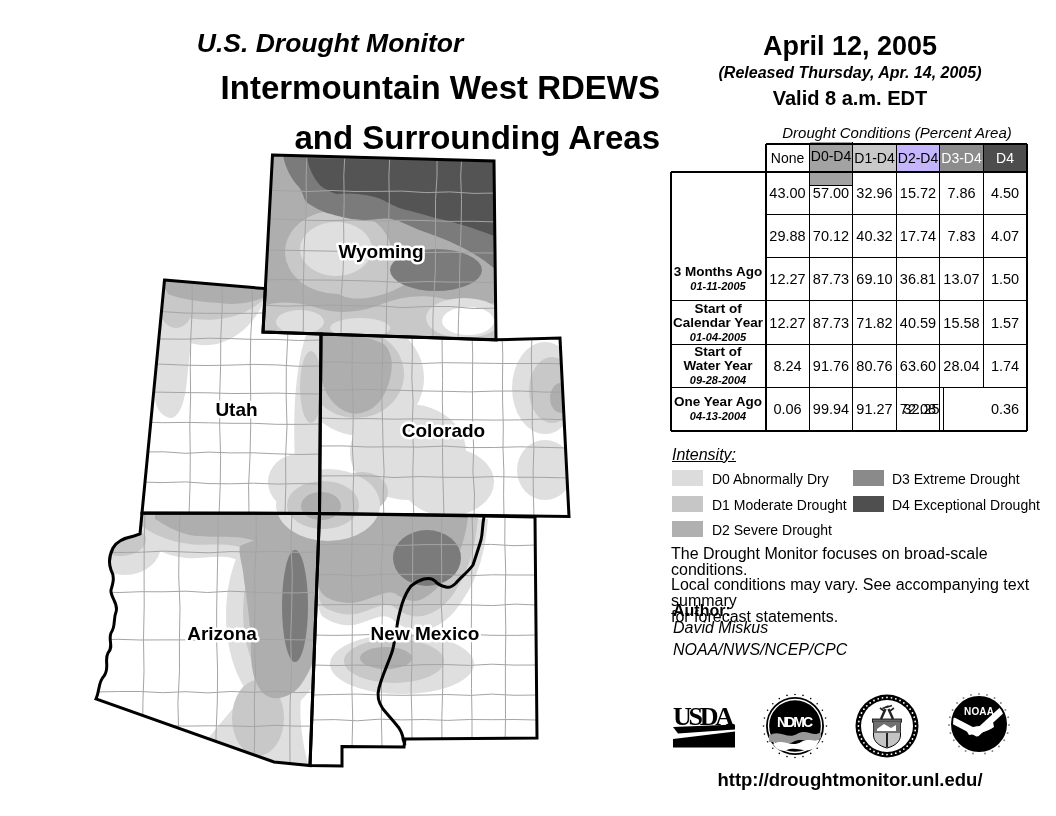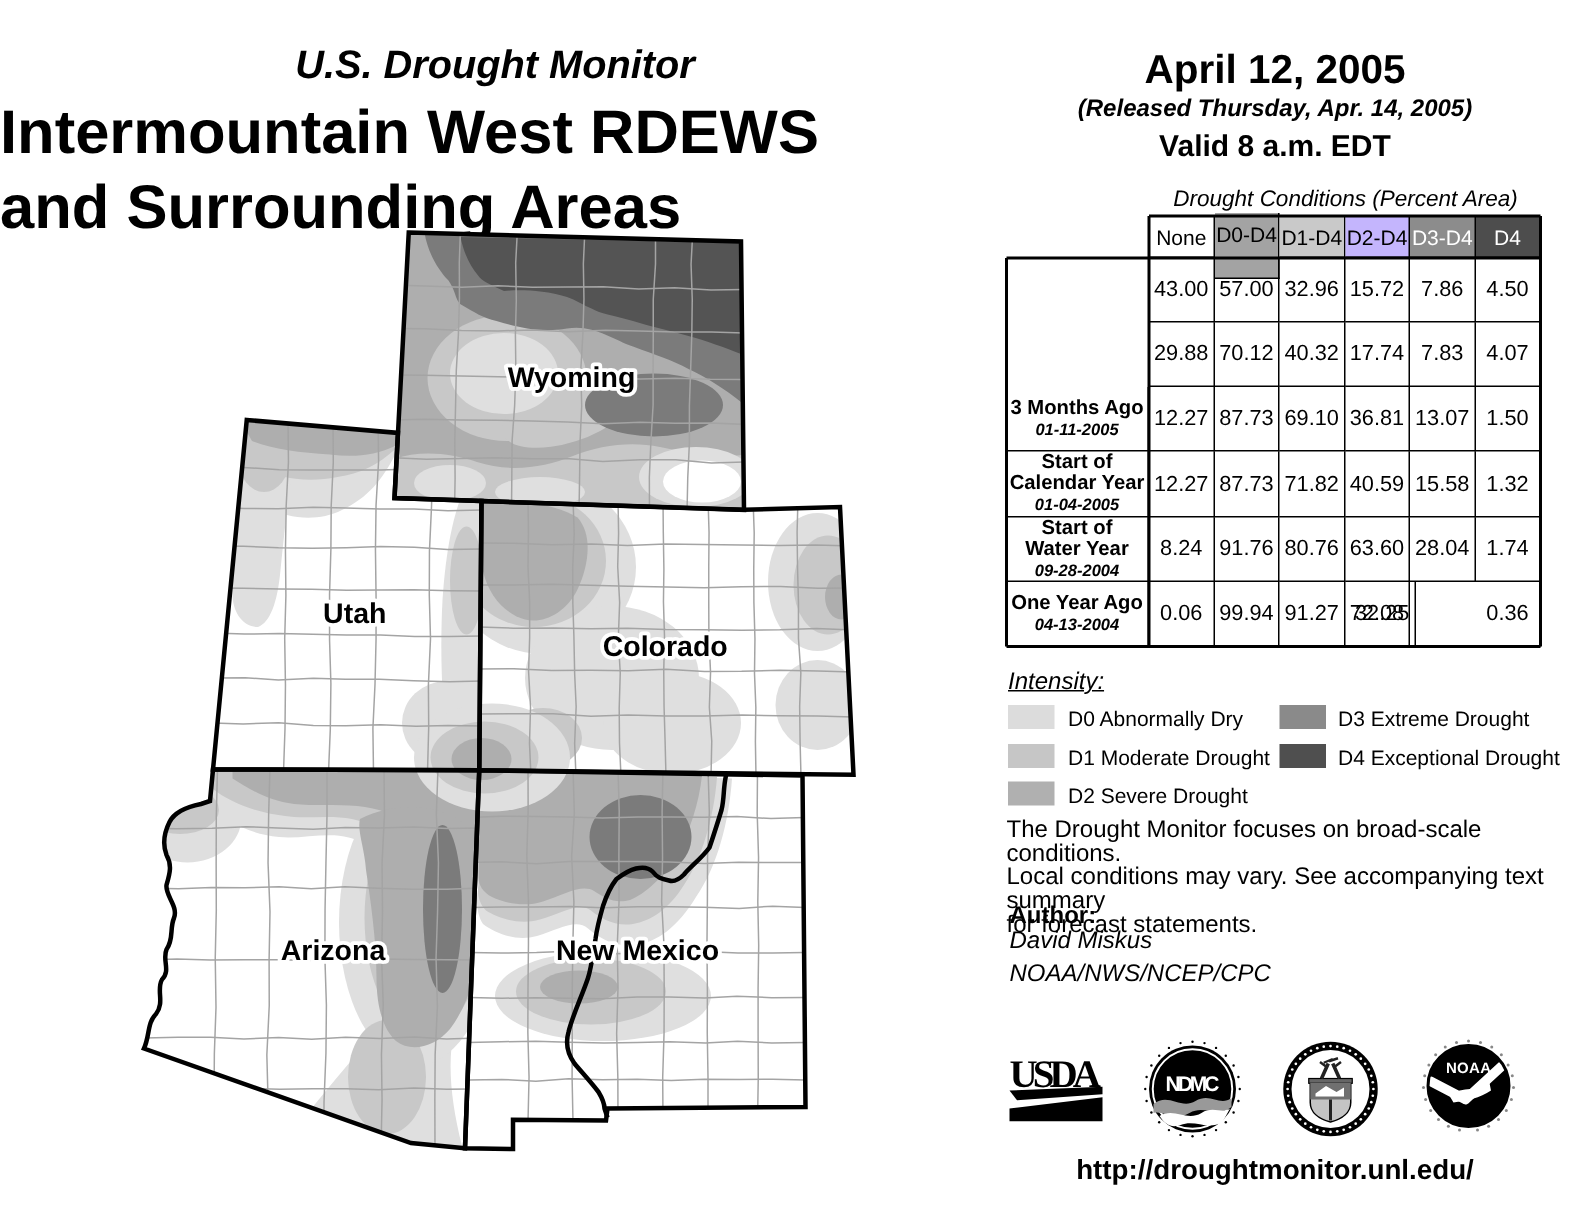--- a/index.html
+++ b/index.html
@@ -4,21 +4,21 @@
 body{width:1056px;height:816px;background:#fff;font-family:"Liberation Sans",sans-serif;position:relative;overflow:hidden}
 .tc{position:absolute;border-right:1px solid #000;border-bottom:1px solid #000;text-align:center;font-size:14px}
 .th{font-size:14px;white-space:nowrap}
 .td{font-size:14.5px}
 .tl{display:flex;align-items:center;justify-content:center;font-size:13.5px;line-height:14px}
 .dt{font-size:11px;font-weight:bold}
 .lg{position:absolute;font-size:14px;white-space:nowrap}
 </style></head>
 <body>
 <div style="position:absolute;left:0;top:28px;width:660px;text-align:center;font-weight:bold;font-size:26.5px;font-style:italic">U.S. Drought Monitor</div>
-<div style="position:absolute;left:0;top:62.5px;width:660px;text-align:left;font-weight:bold;font-size:41px;line-height:50px">Intermountain West RDEWS<br>and Surrounding Areas</div>
+<div style="position:absolute;left:0;top:62.5px;width:660px;text-align:right;font-weight:bold;font-size:33px;line-height:50px">Intermountain West RDEWS<br>and Surrounding Areas</div>
 <svg width="660" height="816" viewBox="0 0 660 816" style="position:absolute;left:0;top:0">
 <defs>
 <clipPath id="cwy">
         <path d="M272.5,155 L494,161 L496,340 L263,332 Z"></path>
       </clipPath>
 <clipPath id="cut">
         <path d="M164.5,280 L265.3,288.6 L263,332 L321,334 L319.5,513.5 L142,513 Z"></path>
       </clipPath>
 <clipPath id="cco">
         <path d="M321,334 L496,339.8 L560,338 L569,516.5 L319.5,513.5 Z"></path>
@@ -303,21 +303,21 @@
 <div class="tc td" style="left:940px;top:258px;width:44px;height:43px;line-height:43px">13.07</div>
 <div class="tc td" style="left:984px;top:258px;width:43px;height:43px;line-height:43px">1.50</div>
 <div class="tc tl" style="left:671px;top:301px;width:95px;height:44px">
       <span class="vc"><b>Start of<br>Calendar Year</b><br><i class="dt">01-04-2005</i></span>
     </div>
 <div class="tc td" style="left:766px;top:301px;width:44px;height:44px;line-height:44px">12.27</div>
 <div class="tc td" style="left:810px;top:301px;width:43px;height:44px;line-height:44px">87.73</div>
 <div class="tc td" style="left:853px;top:301px;width:44px;height:44px;line-height:44px">71.82</div>
 <div class="tc td" style="left:897px;top:301px;width:43px;height:44px;line-height:44px">40.59</div>
 <div class="tc td" style="left:940px;top:301px;width:44px;height:44px;line-height:44px">15.58</div>
-<div class="tc td" style="left:984px;top:301px;width:43px;height:44px;line-height:44px">1.32</div>
+<div class="tc td" style="left:984px;top:301px;width:43px;height:44px;line-height:44px">1.57</div>
 <div class="tc tl" style="left:671px;top:345px;width:95px;height:43px">
       <span class="vc"><b>Start of<br>Water Year</b><br><i class="dt">09-28-2004</i></span>
     </div>
 <div class="tc td" style="left:766px;top:345px;width:44px;height:43px;line-height:43px">8.24</div>
 <div class="tc td" style="left:810px;top:345px;width:43px;height:43px;line-height:43px">91.76</div>
 <div class="tc td" style="left:853px;top:345px;width:44px;height:43px;line-height:43px">80.76</div>
 <div class="tc td" style="left:897px;top:345px;width:43px;height:43px;line-height:43px">63.60</div>
 <div class="tc td" style="left:940px;top:345px;width:44px;height:43px;line-height:43px">28.04</div>
 <div class="tc td" style="left:984px;top:345px;width:43px;height:43px;line-height:43px">1.74</div>
 <div class="tc tl" style="left:671px;top:388px;width:95px;height:43px">

